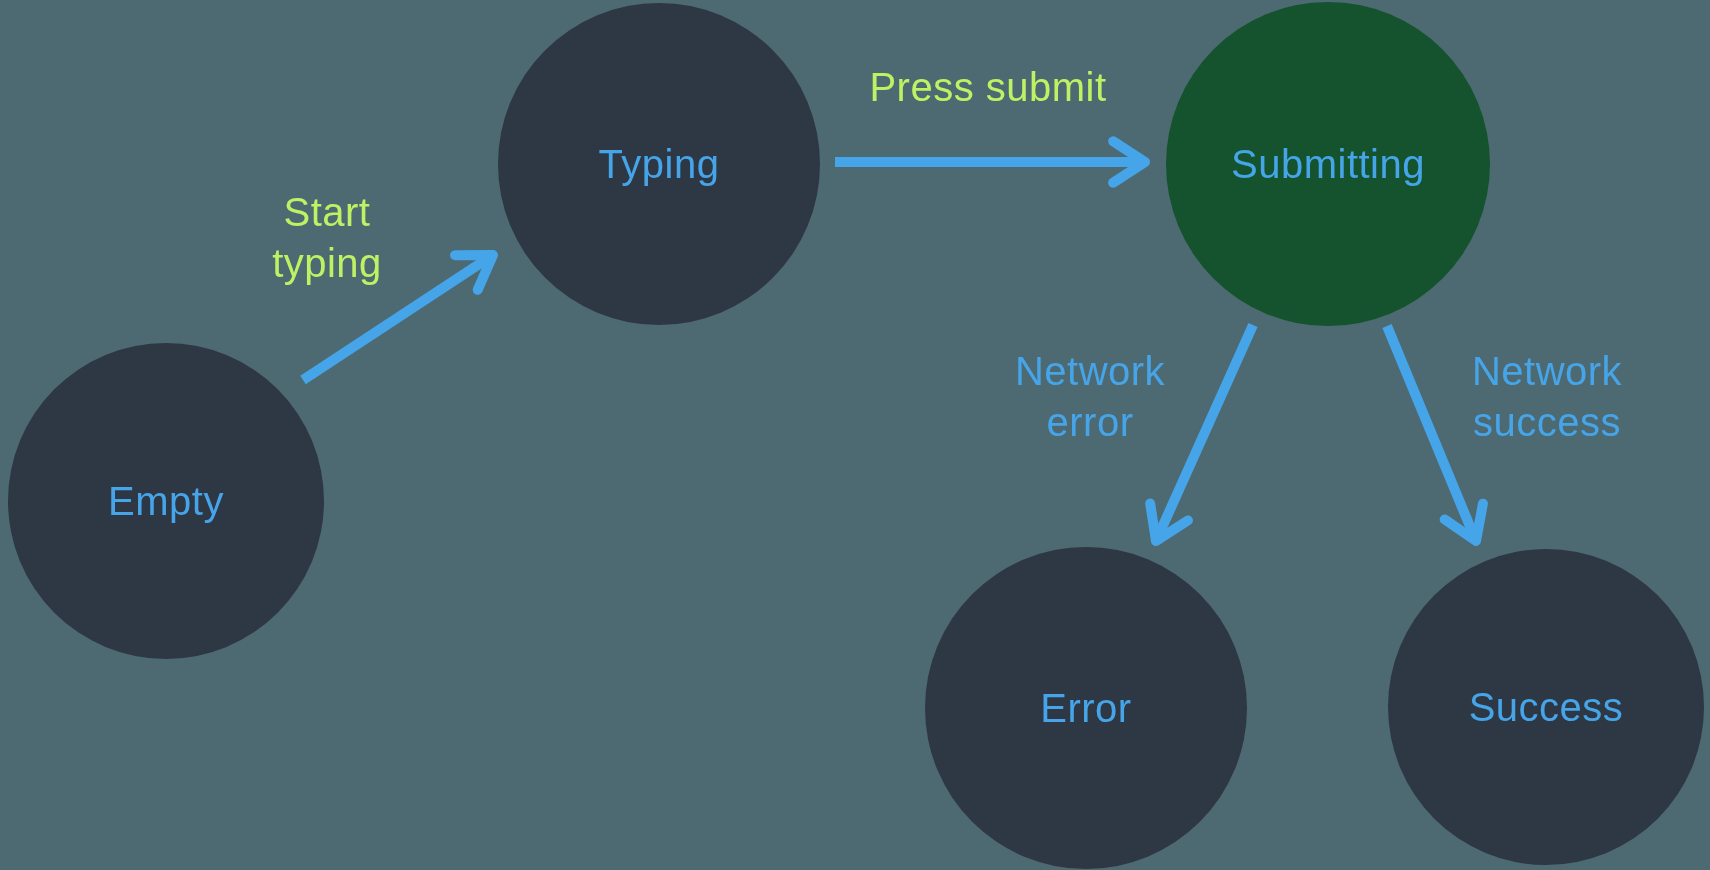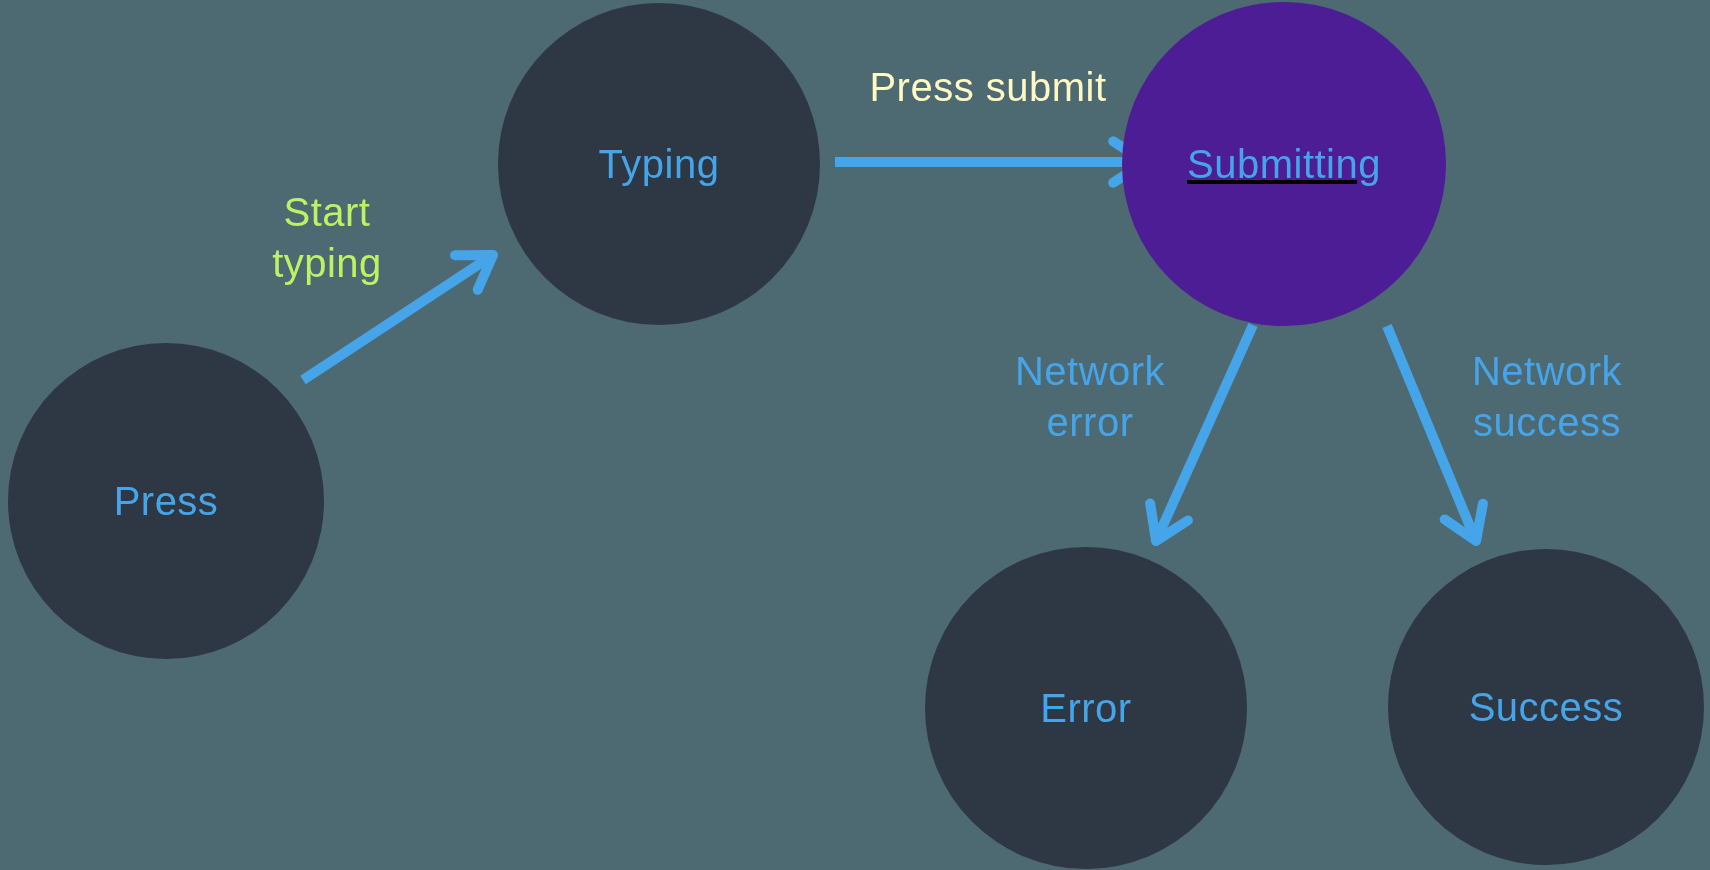--- a/index.html
+++ b/index.html
@@ -55,34 +55,34 @@
       <g>
         <line x1="1253" y1="325" x2="1158.0483106607442" y2="536.4388133740131" stroke="#46a4e8" stroke-width="10"></line>
         <polyline points="1187.9356419223368,520.4059529230343 1156,541 1150.1757976283222,503.4489858095185" fill="none" stroke="#46a4e8" stroke-width="10" stroke-linecap="round" stroke-linejoin="round"></polyline>
       </g>
       <g>
         <line x1="1387" y1="326" x2="1474.0876084260399" y2="536.3801776584108" stroke="#46a4e8" stroke-width="10"></line>
         <polyline points="1482.9332448149355,503.6378518238556 1476,541 1444.687983967563,519.4696109653261" fill="none" stroke="#46a4e8" stroke-width="10" stroke-linecap="round" stroke-linejoin="round"></polyline>
       </g>
     </svg>
 <div class="node" style="left: 8px; top: 343px; width: 316px; height: 316px; background: rgb(46, 55, 68);">
-      <span class="node-label" style="color: rgb(70, 164, 232);">Press</span>
+      <span class="node-label" style="color: rgb(70, 164, 232);">Empty</span>
     </div>
     <div class="node" style="left: 498px; top: 3px; width: 322px; height: 322px; background: rgb(46, 55, 68);">
       <span class="node-label" style="color: rgb(70, 164, 232);">Typing</span>
     </div>
-    <div class="node" style="left: 1122px; top: 2px; width: 324px; height: 324px; background: #4c1d95; text-decoration: underline;">
+    <div class="node" style="left: 1166px; top: 2px; width: 324px; height: 324px; background: #14532d;">
       <span class="node-label" style="color: rgb(70, 164, 232);">Submitting</span>
     </div>
     <div class="node" style="left: 925px; top: 547px; width: 322px; height: 322px; background: rgb(46, 55, 68);">
       <span class="node-label" style="color: rgb(70, 164, 232);">Error</span>
     </div>
     <div class="node" style="left: 1388px; top: 549px; width: 316px; height: 316px; background: rgb(46, 55, 68);">
       <span class="node-label" style="color: rgb(70, 164, 232);">Success</span>
     </div>
     <div class="edge-label" style="left: 327px; top: 238px; color: #bef264;">Start
 typing</div>
-    <div class="edge-label" style="left: 988px; top: 87px; color: #fef9c3;">Press submit</div>
+    <div class="edge-label" style="left: 988px; top: 87px; color: #bef264;">Press submit</div>
     <div class="edge-label" style="left: 1090px; top: 397px; color: rgb(70, 164, 232);">Network
 error</div>
     <div class="edge-label" style="left: 1547px; top: 397px; color: rgb(70, 164, 232);">Network
 success</div>
   </div>
 
 </body></html>

